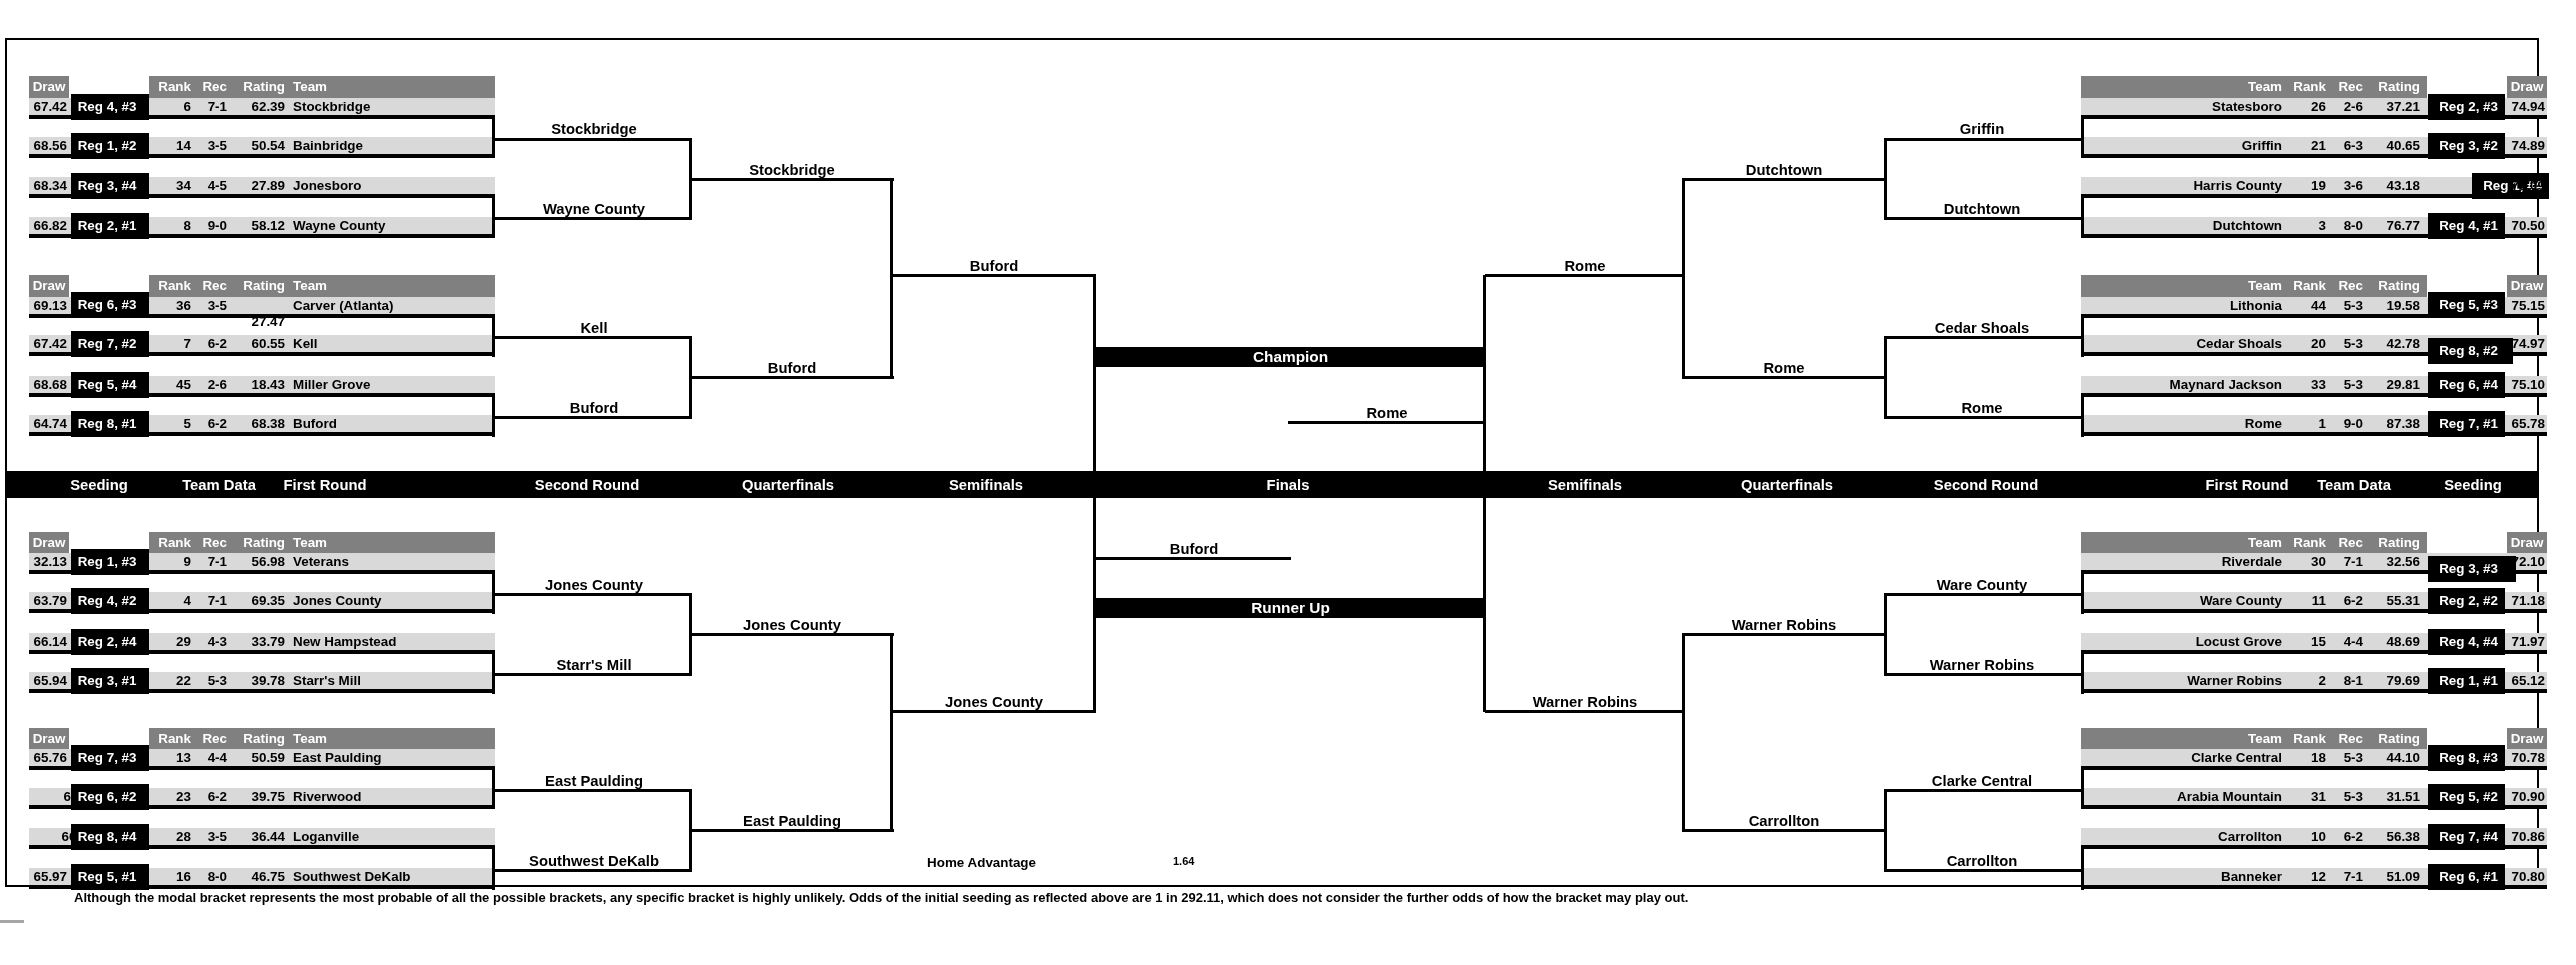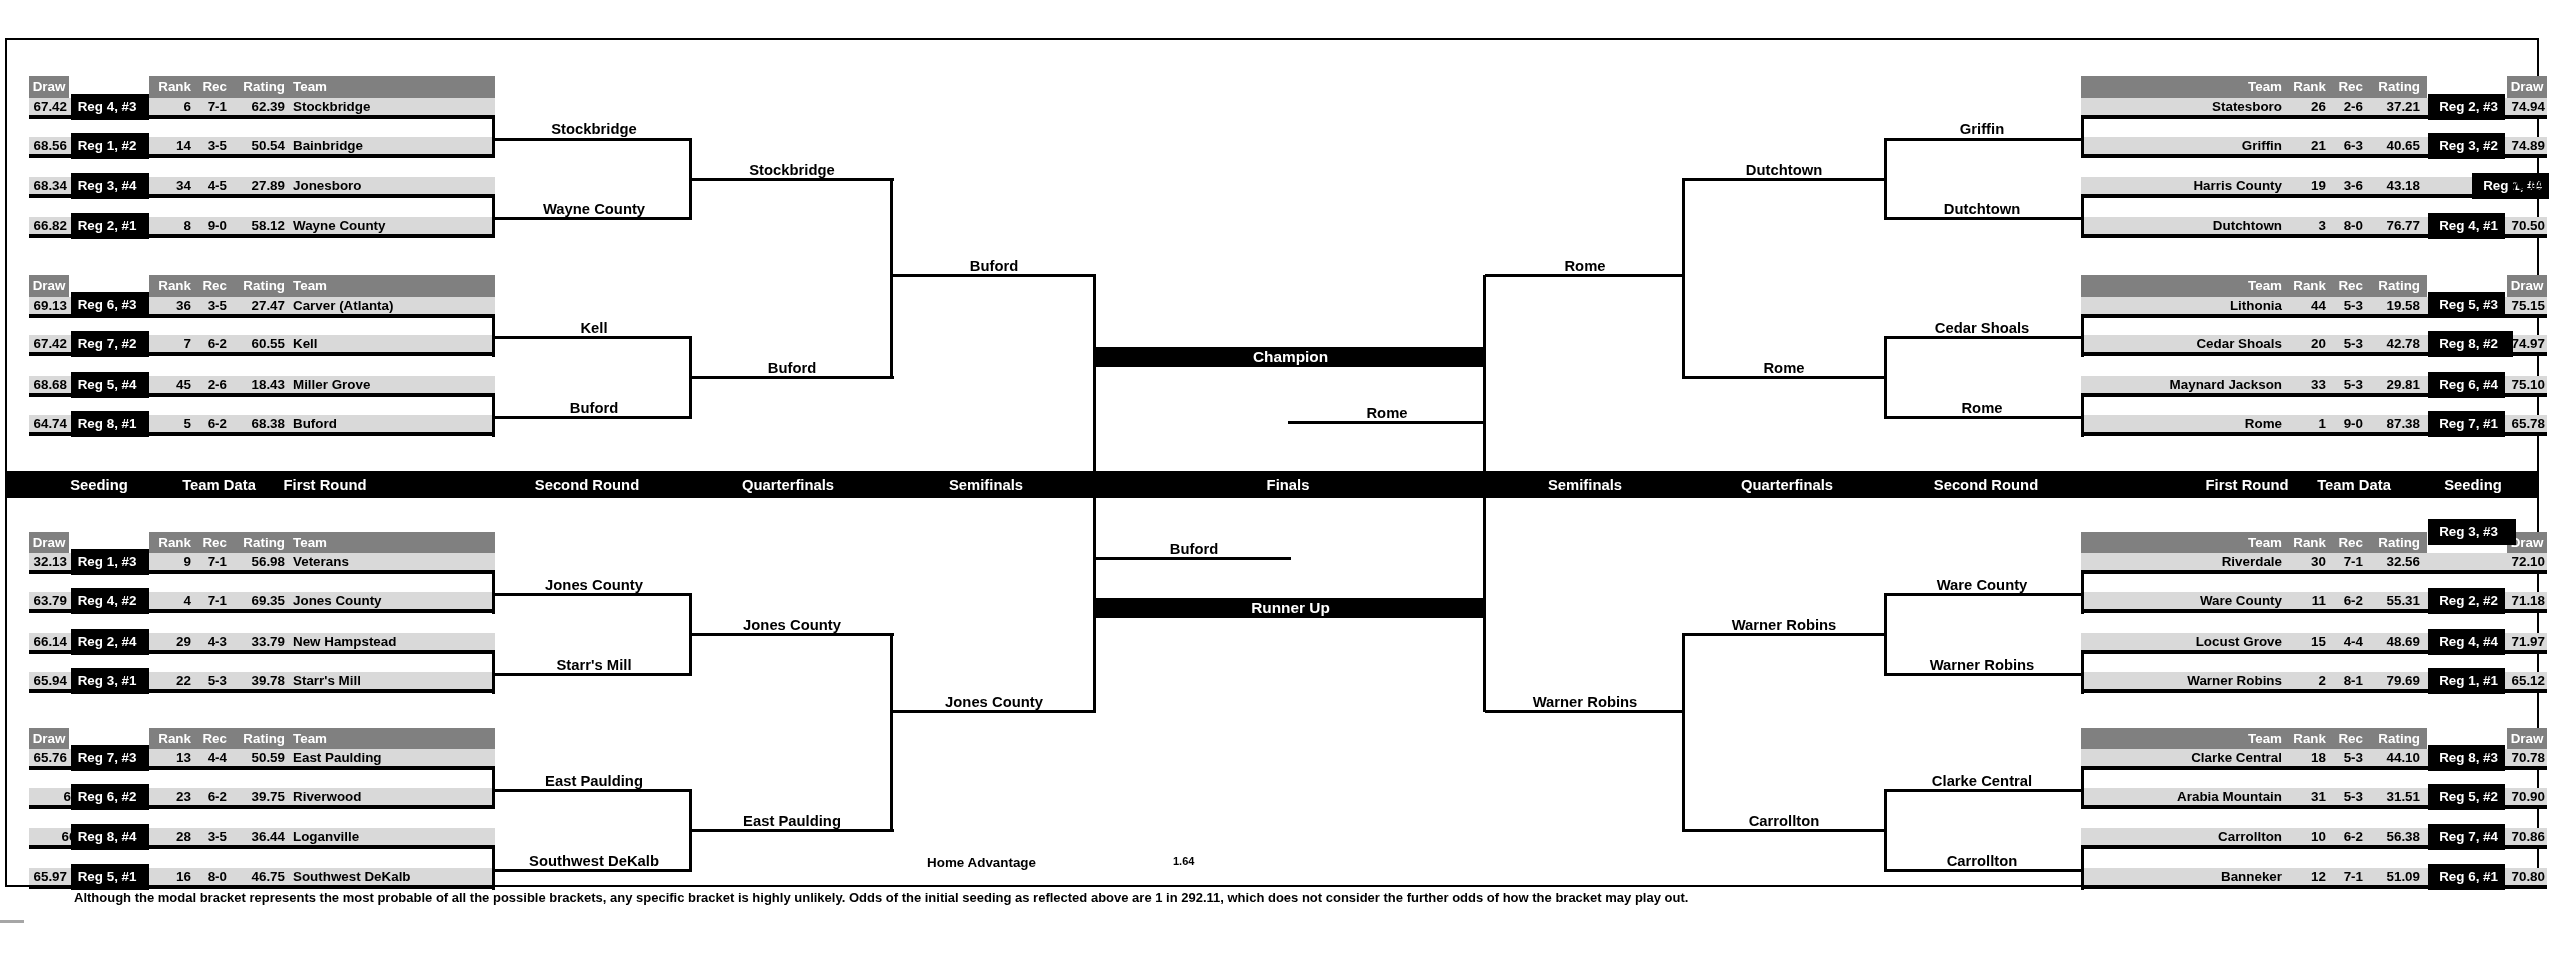--- a/index.html
+++ b/index.html
@@ -143,21 +143,21 @@
       <div class="hdr abs" style="left: 149px; top: 275px; width: 346px;"></div>
       <div class="hcell r abs" style="left: 151px; top: 275px; width: 40px;">Rank</div>
       <div class="hcell r abs" style="left: 195px; top: 275px; width: 32px;">Rec</div>
       <div class="hcell r abs" style="left: 235px; top: 275px; width: 50px;">Rating</div>
       <div class="hcell abs" style="left: 293px; top: 275px; width: 198px;">Team</div>
       <div class="team-row abs" style="left: 29px; top: 297px; width: 466px;"></div>
       <div class="cell r abs" style="left: 29px; top: 297px; width: 38px;">69.13</div>
       <div class="seed-cell abs" style="left: 71px; top: 292px; width: 71px; padding-left: 6.7px;">Reg 6, #3</div>
       <div class="cell r abs" style="left: 151px; top: 297px; width: 40px;">36</div>
       <div class="cell r abs" style="left: 195px; top: 297px; width: 32px;">3-5</div>
-      <div class="cell r abs" style="left: 235px; top: 297px; width: 50px;">27.47</div>
+      <div class="cell r abs" style="left: 235px; top: 313px; width: 50px;">27.47</div>
       <div class="cell abs" style="left: 293px; top: 297px; width: 198px;">Carver (Atlanta)</div>
       <div class="team-row abs" style="left: 29px; top: 335px; width: 466px;"></div>
       <div class="cell r abs" style="left: 29px; top: 335px; width: 38px;">67.42</div>
       <div class="seed-cell abs" style="left: 71px; top: 331px; width: 71px; padding-left: 6.7px;">Reg 7, #2</div>
       <div class="cell r abs" style="left: 151px; top: 335px; width: 40px;">7</div>
       <div class="cell r abs" style="left: 195px; top: 335px; width: 32px;">6-2</div>
       <div class="cell r abs" style="left: 235px; top: 335px; width: 50px;">60.55</div>
       <div class="cell abs" style="left: 293px; top: 335px; width: 198px;">Kell</div>
       <div class="team-row abs" style="left: 29px; top: 376px; width: 466px;"></div>
       <div class="cell r abs" style="left: 29px; top: 376px; width: 38px;">68.68</div>
@@ -185,21 +185,21 @@
       <div class="cell r abs" style="left: 2289px; top: 297px; width: 37px;">44</div>
       <div class="cell r abs" style="left: 2329px; top: 297px; width: 34px;">5-3</div>
       <div class="cell r abs" style="left: 2369px; top: 297px; width: 51px;">19.58</div>
       <div class="seed-cell abs" style="left: 2428px; top: 292px; width: 70px; padding-right: 6.7px; justify-content: flex-end;">Reg 5, #3</div>
       <div class="cell r abs" style="left: 2509px; top: 297px; width: 36px;">75.15</div>
       <div class="team-row abs" style="left: 2081px; top: 335px; width: 466px;"></div>
       <div class="cell r abs" style="left: 2110px; top: 335px; width: 172px;">Cedar Shoals</div>
       <div class="cell r abs" style="left: 2289px; top: 335px; width: 37px;">20</div>
       <div class="cell r abs" style="left: 2329px; top: 335px; width: 34px;">5-3</div>
       <div class="cell r abs" style="left: 2369px; top: 335px; width: 51px;">42.78</div>
-      <div class="seed-cell abs" style="left: 2428px; top: 331px; width: 70px; padding-right: 15px; justify-content: flex-end;">Reg 8, #2</div>
+      <div class="seed-cell abs" style="left: 2428px; top: 338px; width: 70px; padding-right: 15px; justify-content: flex-end;">Reg 8, #2</div>
       <div class="cell r abs" style="left: 2509px; top: 335px; width: 36px;">74.97</div>
       <div class="team-row abs" style="left: 2081px; top: 376px; width: 466px;"></div>
       <div class="cell r abs" style="left: 2110px; top: 376px; width: 172px;">Maynard Jackson</div>
       <div class="cell r abs" style="left: 2289px; top: 376px; width: 37px;">33</div>
       <div class="cell r abs" style="left: 2329px; top: 376px; width: 34px;">5-3</div>
       <div class="cell r abs" style="left: 2369px; top: 376px; width: 51px;">29.81</div>
       <div class="seed-cell abs" style="left: 2428px; top: 372px; width: 70px; padding-right: 6.7px; justify-content: flex-end;">Reg 6, #4</div>
       <div class="cell r abs" style="left: 2509px; top: 376px; width: 36px;">75.10</div>
       <div class="team-row abs" style="left: 2081px; top: 415px; width: 466px;"></div>
       <div class="cell r abs" style="left: 2110px; top: 415px; width: 172px;">Rome</div>
@@ -248,21 +248,21 @@
       <div class="hcell r abs" style="left: 2289px; top: 532px; width: 37px;">Rank</div>
       <div class="hcell r abs" style="left: 2329px; top: 532px; width: 34px;">Rec</div>
       <div class="hcell r abs" style="left: 2369px; top: 532px; width: 51px;">Rating</div>
       <div class="hdr abs" style="left: 2507px; top: 532px; width: 40px;"></div>
       <div class="hcell c abs" style="left: 2507px; top: 532px; width: 40px;">Draw</div>
       <div class="team-row abs" style="left: 2081px; top: 553px; width: 466px;"></div>
       <div class="cell r abs" style="left: 2110px; top: 553px; width: 172px;">Riverdale</div>
       <div class="cell r abs" style="left: 2289px; top: 553px; width: 37px;">30</div>
       <div class="cell r abs" style="left: 2329px; top: 553px; width: 34px;">7-1</div>
       <div class="cell r abs" style="left: 2369px; top: 553px; width: 51px;">32.56</div>
-      <div class="seed-cell abs" style="left: 2428px; top: 519px; width: 70px; padding-right: 18px; justify-content: flex-end;">Reg 3, #3</div>
+      <div class="seed-cell abs" style="left: 2428px; top: 556px; width: 70px; padding-right: 18px; justify-content: flex-end;">Reg 3, #3</div>
       <div class="cell r abs" style="left: 2509px; top: 553px; width: 36px;">72.10</div>
       <div class="team-row abs" style="left: 2081px; top: 592px; width: 466px;"></div>
       <div class="cell r abs" style="left: 2110px; top: 592px; width: 172px;">Ware County</div>
       <div class="cell r abs" style="left: 2289px; top: 592px; width: 37px;">11</div>
       <div class="cell r abs" style="left: 2329px; top: 592px; width: 34px;">6-2</div>
       <div class="cell r abs" style="left: 2369px; top: 592px; width: 51px;">55.31</div>
       <div class="seed-cell abs" style="left: 2428px; top: 588px; width: 70px; padding-right: 6.7px; justify-content: flex-end;">Reg 2, #2</div>
       <div class="cell r abs" style="left: 2509px; top: 592px; width: 36px;">71.18</div>
       <div class="team-row abs" style="left: 2081px; top: 633px; width: 466px;"></div>
       <div class="cell r abs" style="left: 2110px; top: 633px; width: 172px;">Locust Grove</div>

